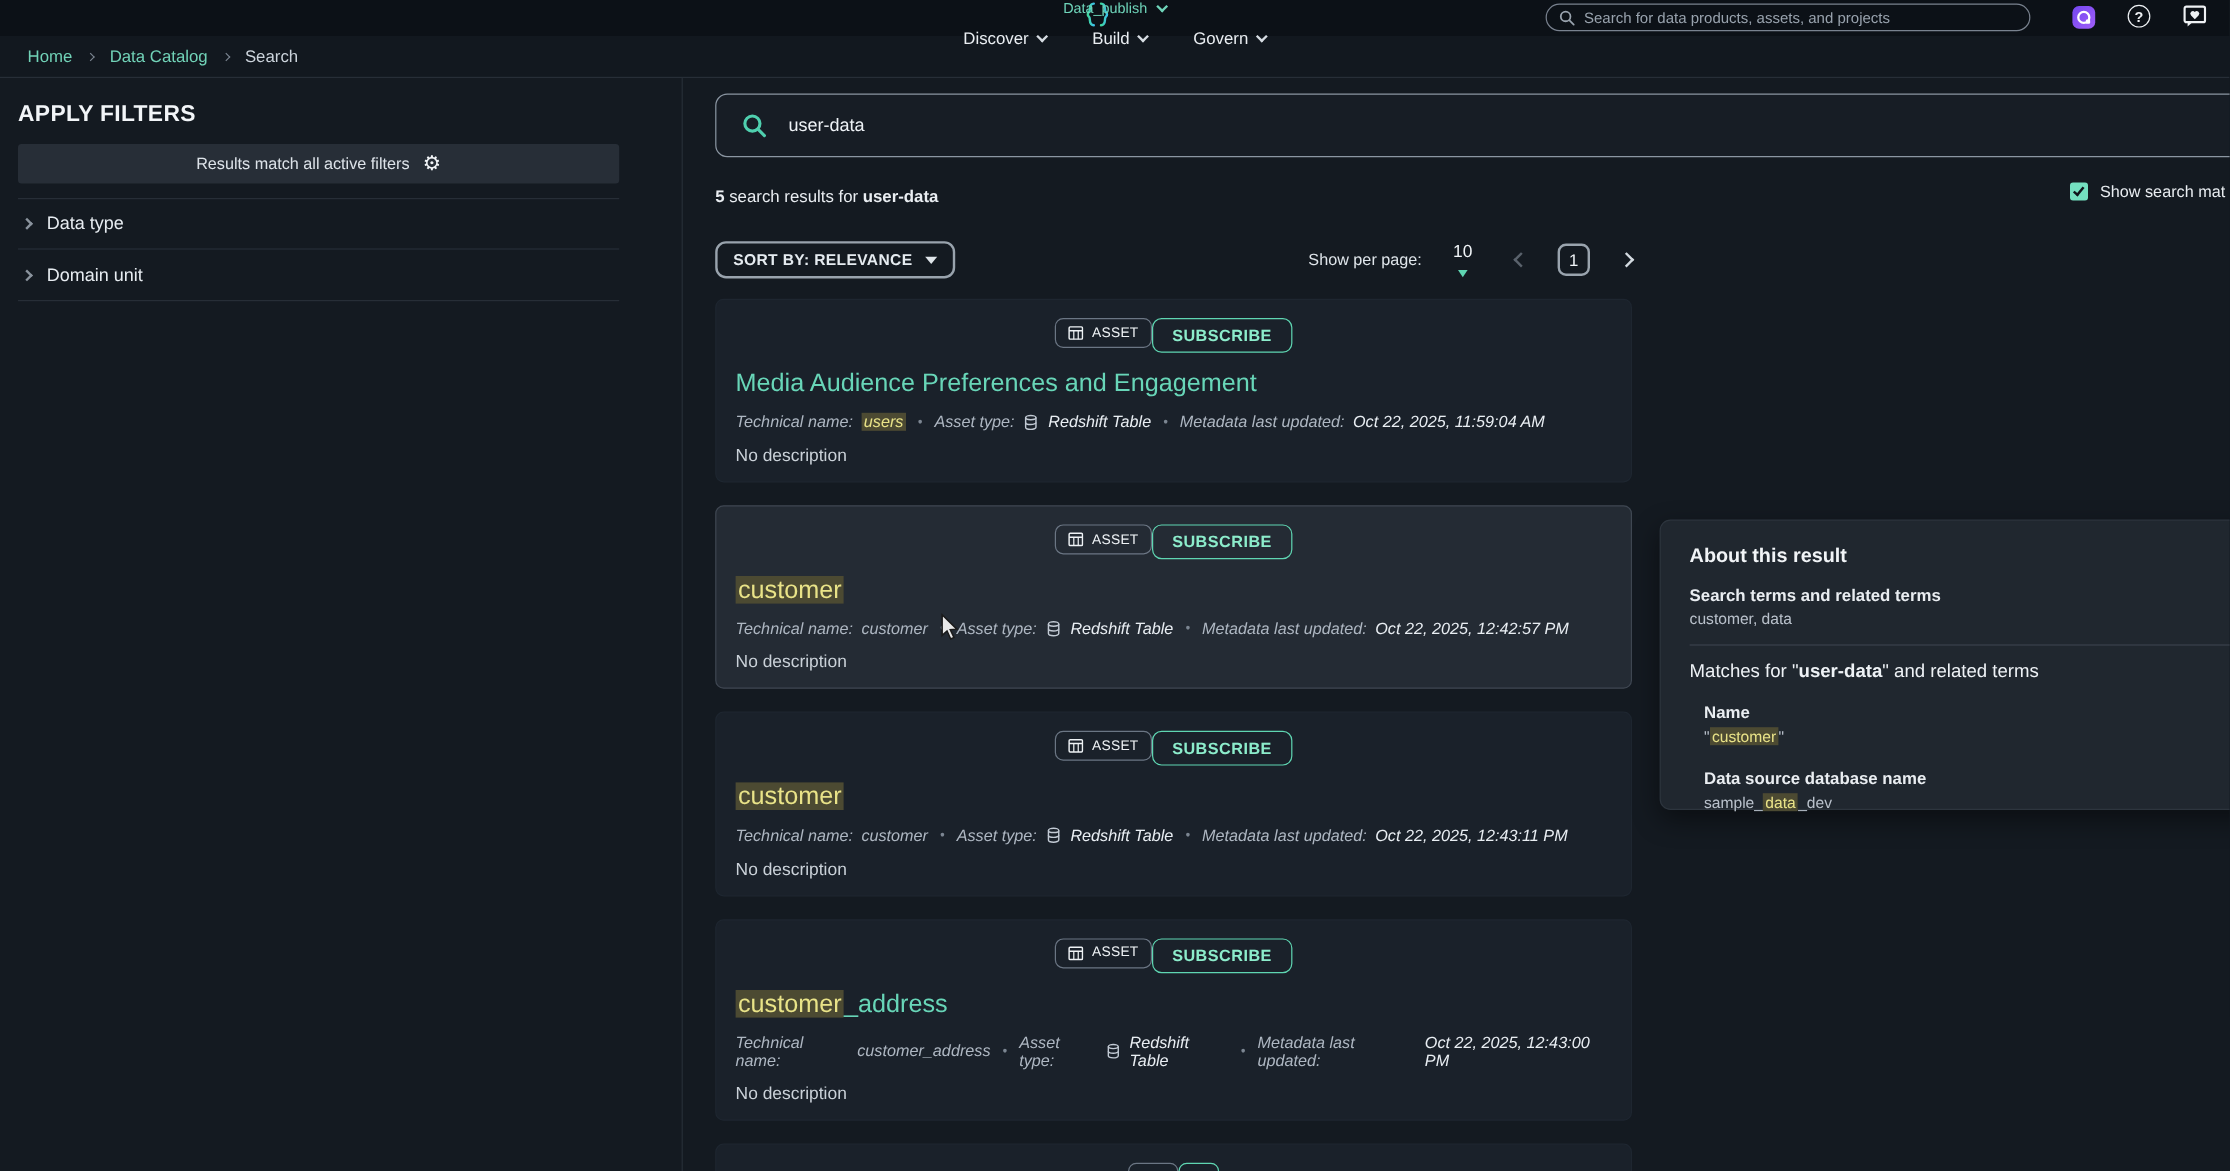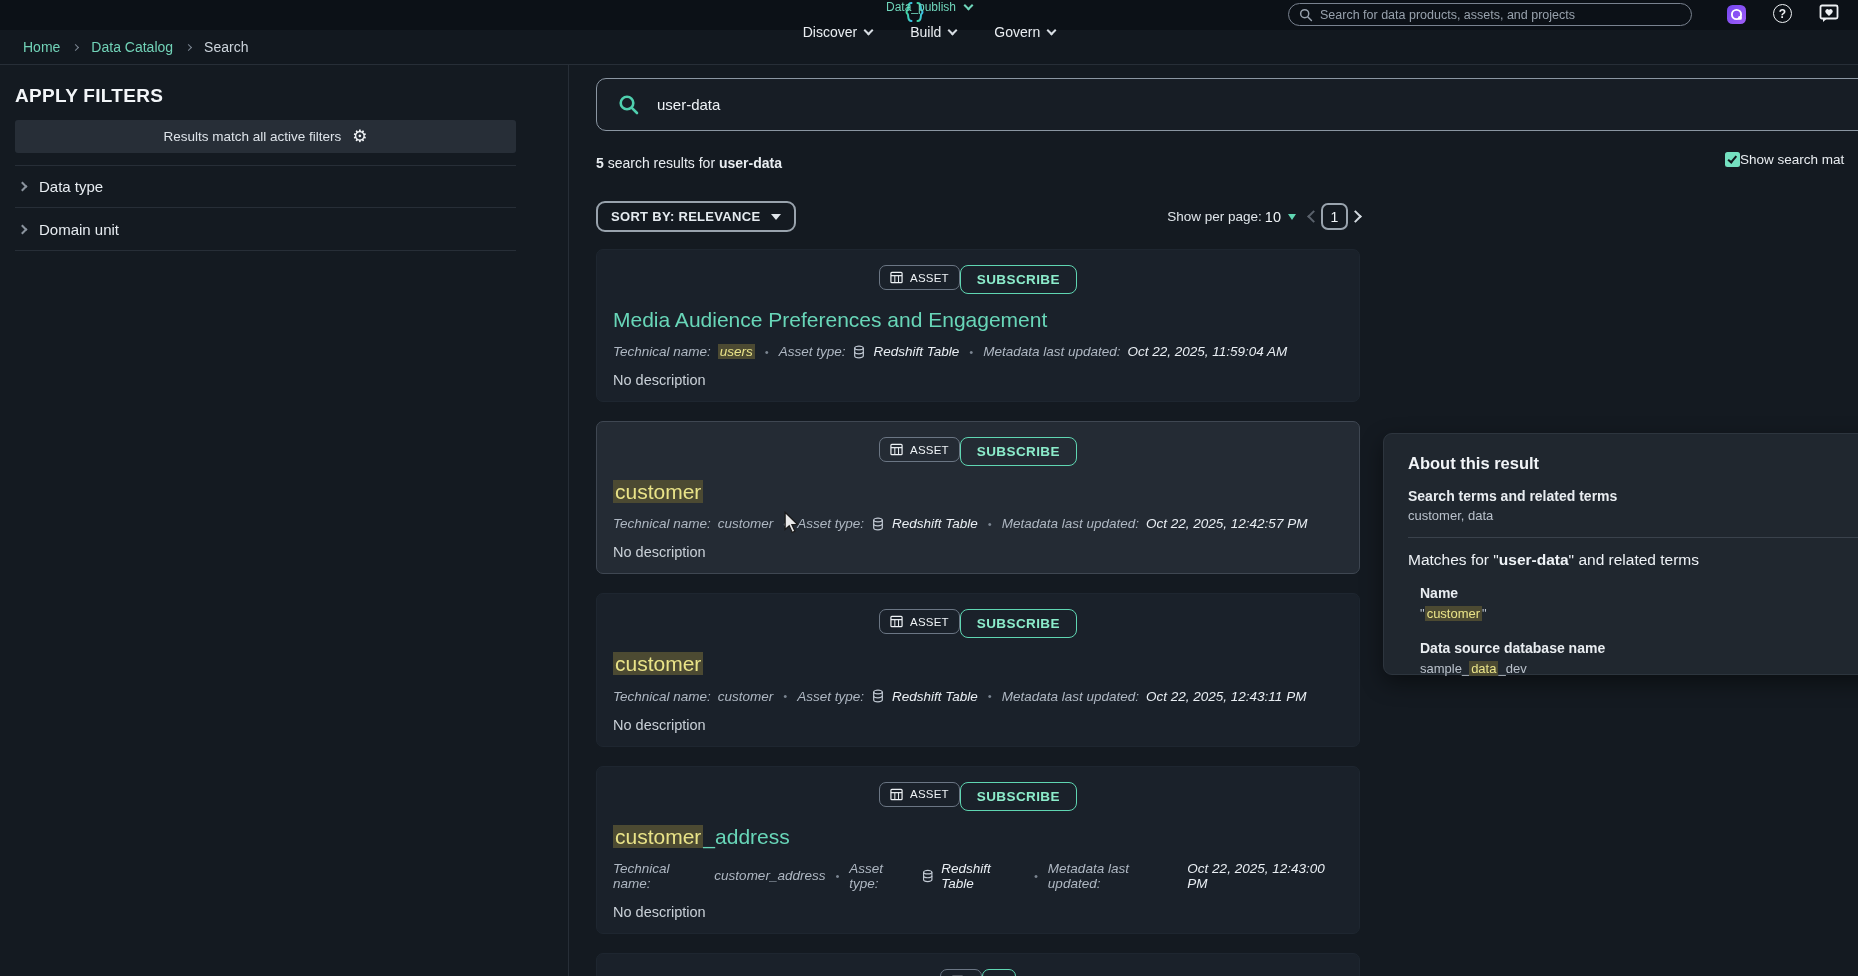--- a/index.html
+++ b/index.html
@@ -38,31 +38,31 @@
   .filter-list { margin-top:12px; }
   .filter-row { height:43px; display:flex; align-items:center; gap:13px; border-bottom:1px solid #272e37; font-size:15px; color:#e7ecf1; cursor:pointer; padding-left:4px; }
   .filter-row:first-child { border-top:1px solid #272e37; }
   .fchev { width:7px; height:7px; border-right:2px solid #8a939d; border-bottom:2px solid #8a939d; transform:rotate(-45deg); flex:none; }
   
   .main { flex:1; position:relative; padding-left:27px; }
   .bigsearch { margin-top:13px; width:1302px; height:53px; border:1px solid #8b96a2; border-radius:10px; background:#171d25; display:flex; align-items:center; gap:17px; padding:0 21px; }
   .bigsearch input { flex:1; background:transparent; border:none; outline:none; color:#eef2f6; font-size:15px; font-family:inherit; }
   .results-summary { margin-top:24px; font-size:14px; color:#e9edf1; }
   .results-summary b { font-weight:700; }
-  .show-matches { position:absolute; left:1156px; top:87px; display:flex; align-items:flex-start; white-space:nowrap; }
+  .show-matches { position:absolute; left:1156px; top:87px; display:flex; align-items:flex-start; gap:10px; white-space:nowrap; }
   .cbx { width:15px; height:15px; background:#74e0c0; border-radius:2.5px; position:relative; cursor:pointer; flex:none; }
   .cbx i { position:absolute; left:4.5px; top:1.5px; width:4.5px; height:8.5px; border-right:2px solid #10151b; border-bottom:2px solid #10151b; transform:rotate(40deg); }
   .show-matches span { font-size:13.5px; color:#e9edf1; }
   .sort-row { width:764px; margin-top:30px; display:flex; align-items:center; justify-content:space-between; }
   .sort-btn { display:flex; align-items:center; gap:11px; border:2px solid #99a3ad; border-radius:9px; padding:6px 13px; font-size:13px; font-weight:700; letter-spacing:.3px; color:#e5ebf0; background:transparent; cursor:pointer; font-family:inherit; }
   .caret-dn { width:0; height:0; border-left:5px solid transparent; border-right:5px solid transparent; border-top:6px solid #dfe5ea; }
   .caret-dn.teal { border-top-color:#5fd6b2; border-left-width:4.5px; border-right-width:4.5px; }
-  .pp-group { display:flex; align-items:center; gap:3px; }
+  .pp-group { display:flex; align-items:center; gap:26px; }
   .pp-label { font-size:13.5px; color:#dfe5ea; }
-  .pp-value { display:flex; align-items:center; gap:7px; font-size:14.5px; color:#f0f4f7; cursor:pointer; margin-right:10px; }
+  .pp-value { display:flex; align-items:center; gap:7px; font-size:14.5px; color:#f0f4f7; cursor:pointer; margin-right:10px;flex-direction:column; }
   .pg-chev { width:9px; height:9px; border-right:2.5px solid; border-bottom:2.5px solid; cursor:pointer; }
   .pg-prev { border-color:#5a626c; transform:rotate(135deg); }
   .pg-next { border-color:#d3dae0; transform:rotate(-45deg); }
   .pg-num { width:27px; height:27px; border:2px solid #9aa4ae; border-radius:7px; display:flex; align-items:center; justify-content:center; font-size:14px; color:#f0f4f7; cursor:pointer; }
   
   .cards { width:764px; margin-top:17px; display:flex; flex-direction:column; gap:19px; }
   .card { background:#1a212a; border:1px solid #1e2630; border-radius:7px; padding:15px 16px 13px; }
   .card.hover { background:#242b34; border-color:#3f4752; }
   .card-head { display:flex; align-items:flex-start; justify-content:center; }
   .badge { display:inline-flex; align-items:center; gap:7px; border:1px solid #6b7684; border-radius:7px; padding:5px 10px; font-size:11.5px; letter-spacing:.2px; color:#eef2f5; }

